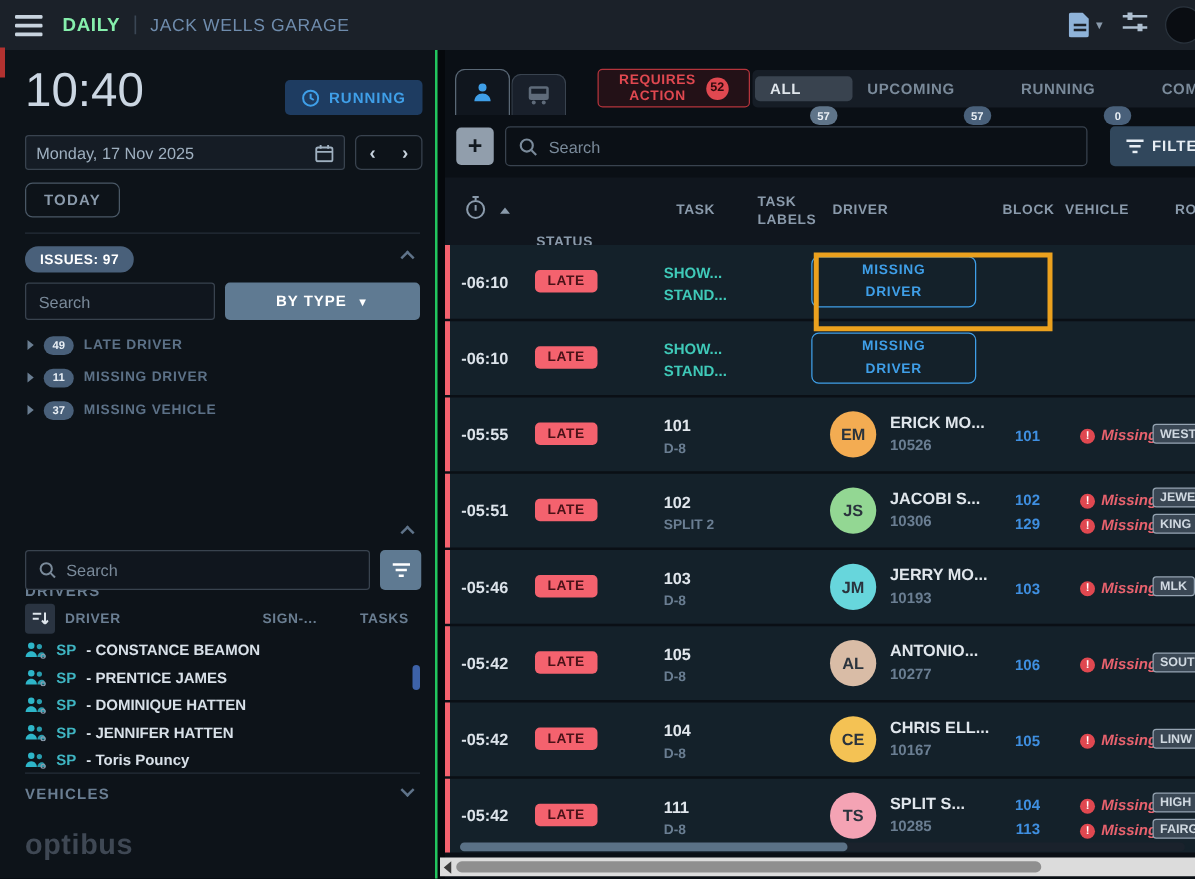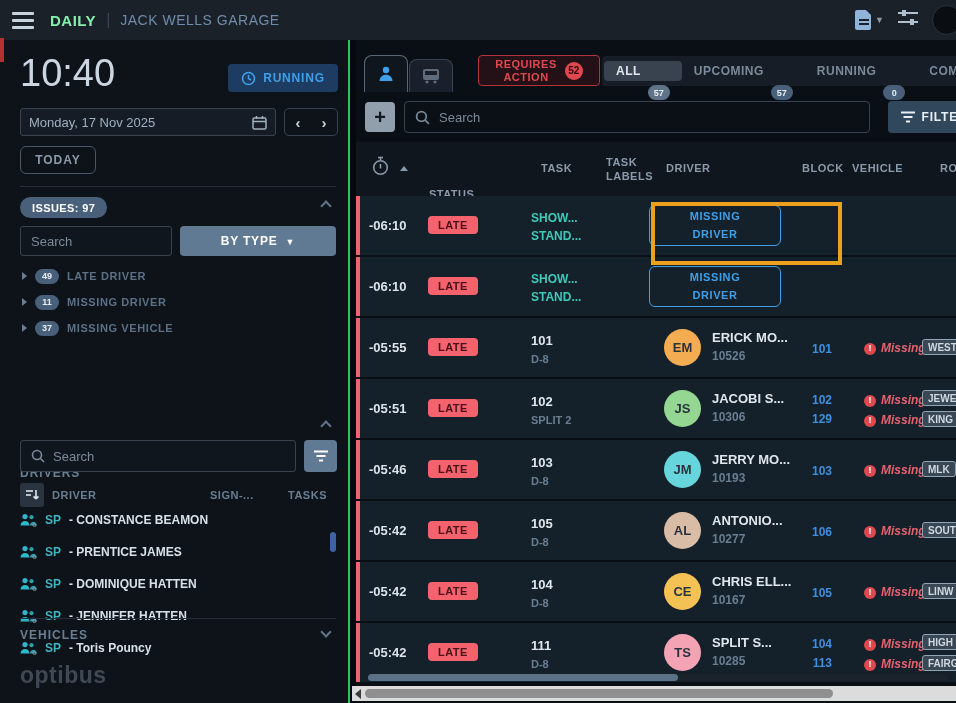--- a/index.html
+++ b/index.html
@@ -46,21 +46,21 @@
 
   .drv-title{position:absolute;left:20px;top:378px;color:#6a7e92;font-weight:bold;font-size:12px;letter-spacing:1px;margin-top:48px;}
   .drv-search{position:absolute;left:20px;top:400px;width:276px;height:32px;border:1px solid #39434f;background:#10161e;border-radius:3px;display:flex;align-items:center;padding:0 10px;gap:8px;}
   .drv-search input{flex:1;background:transparent;border:none;outline:none;color:#cbd6e2;font-size:13px;}
   .drv-search input::placeholder{color:#7a8a9a;}
   .drv-filter{position:absolute;left:304px;top:400px;width:33px;height:32px;background:#5f7a92;border:none;border-radius:4px;cursor:pointer;display:flex;align-items:center;justify-content:center;}
   .drv-head{position:absolute;left:20px;top:443px;width:316px;height:24px;display:flex;align-items:center;color:#6a7e92;font-weight:bold;font-size:11px;letter-spacing:.5px;}
   .sort-box{width:24px;height:24px;background:#2a3441;border-radius:3px;display:flex;align-items:center;justify-content:center;margin-right:8px;cursor:pointer;}
   .dh-driver{width:158px;}
   .dh-sign{width:78px;}
-  .drv-rows{position:absolute;left:20px;top:472px;width:310px;display:flex;flex-direction:column;gap:16px;}
+  .drv-rows{position:absolute;left:20px;top:472px;width:310px;display:flex;flex-direction:column;gap:6px;}
   .drv-row{display:flex;align-items:center;gap:8px;height:16px;cursor:pointer;white-space:nowrap;}
   .drv-prefix{color:#3fb5c2;font-weight:bold;font-size:12px;}
   .drv-name{color:#d8e0e8;font-weight:bold;font-size:12px;}
   .drv-scroll{position:absolute;left:330px;top:492px;width:6px;height:20px;border-radius:3px;background:#3d62a8;}
   .veh-title{position:absolute;left:20px;top:588px;color:#6a7e92;font-weight:bold;font-size:12px;letter-spacing:1px;}
   .logo{position:absolute;left:20px;top:622px;color:#3f4854;font-size:23px;font-weight:bold;letter-spacing:.5px;}
 
   
   .main{position:absolute;left:356px;top:40px;width:600px;height:663px;background:#0a0f15;overflow:hidden;}
   .icon-tab{position:absolute;top:15px;width:44px;height:37px;border:1px solid #39434f;border-bottom:none;border-radius:8px 8px 0 0;display:flex;align-items:center;justify-content:center;cursor:pointer;}

